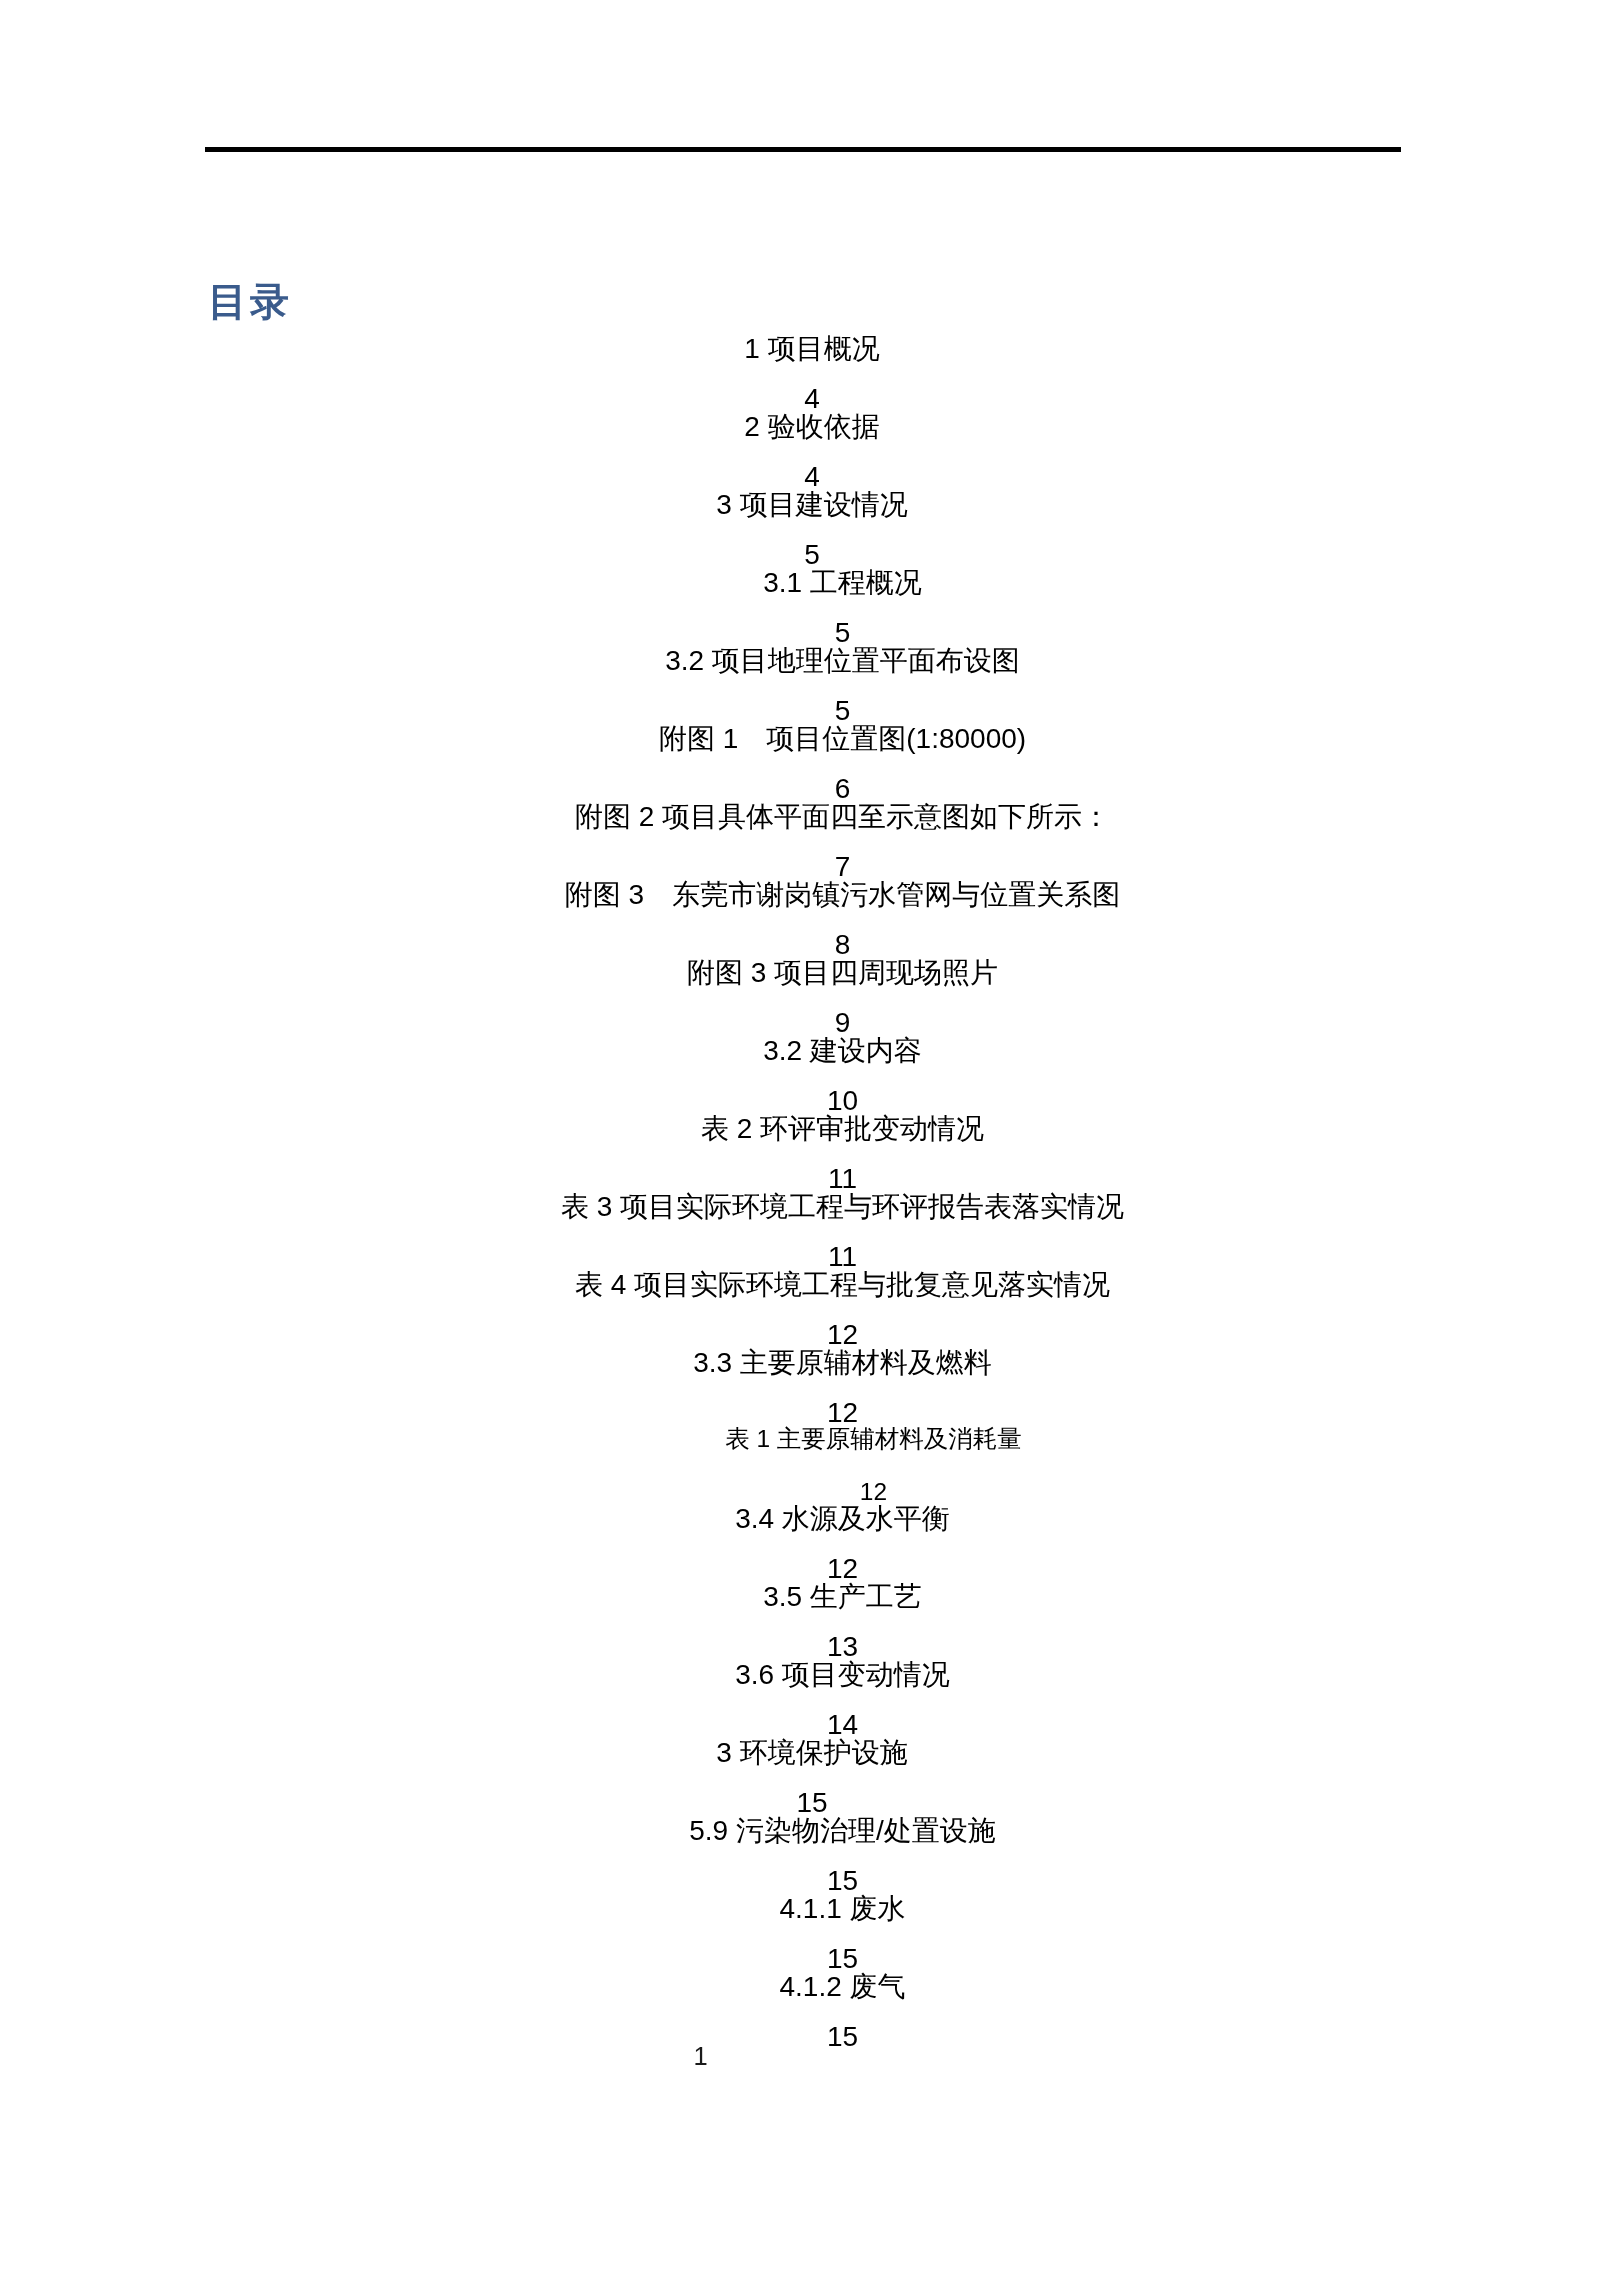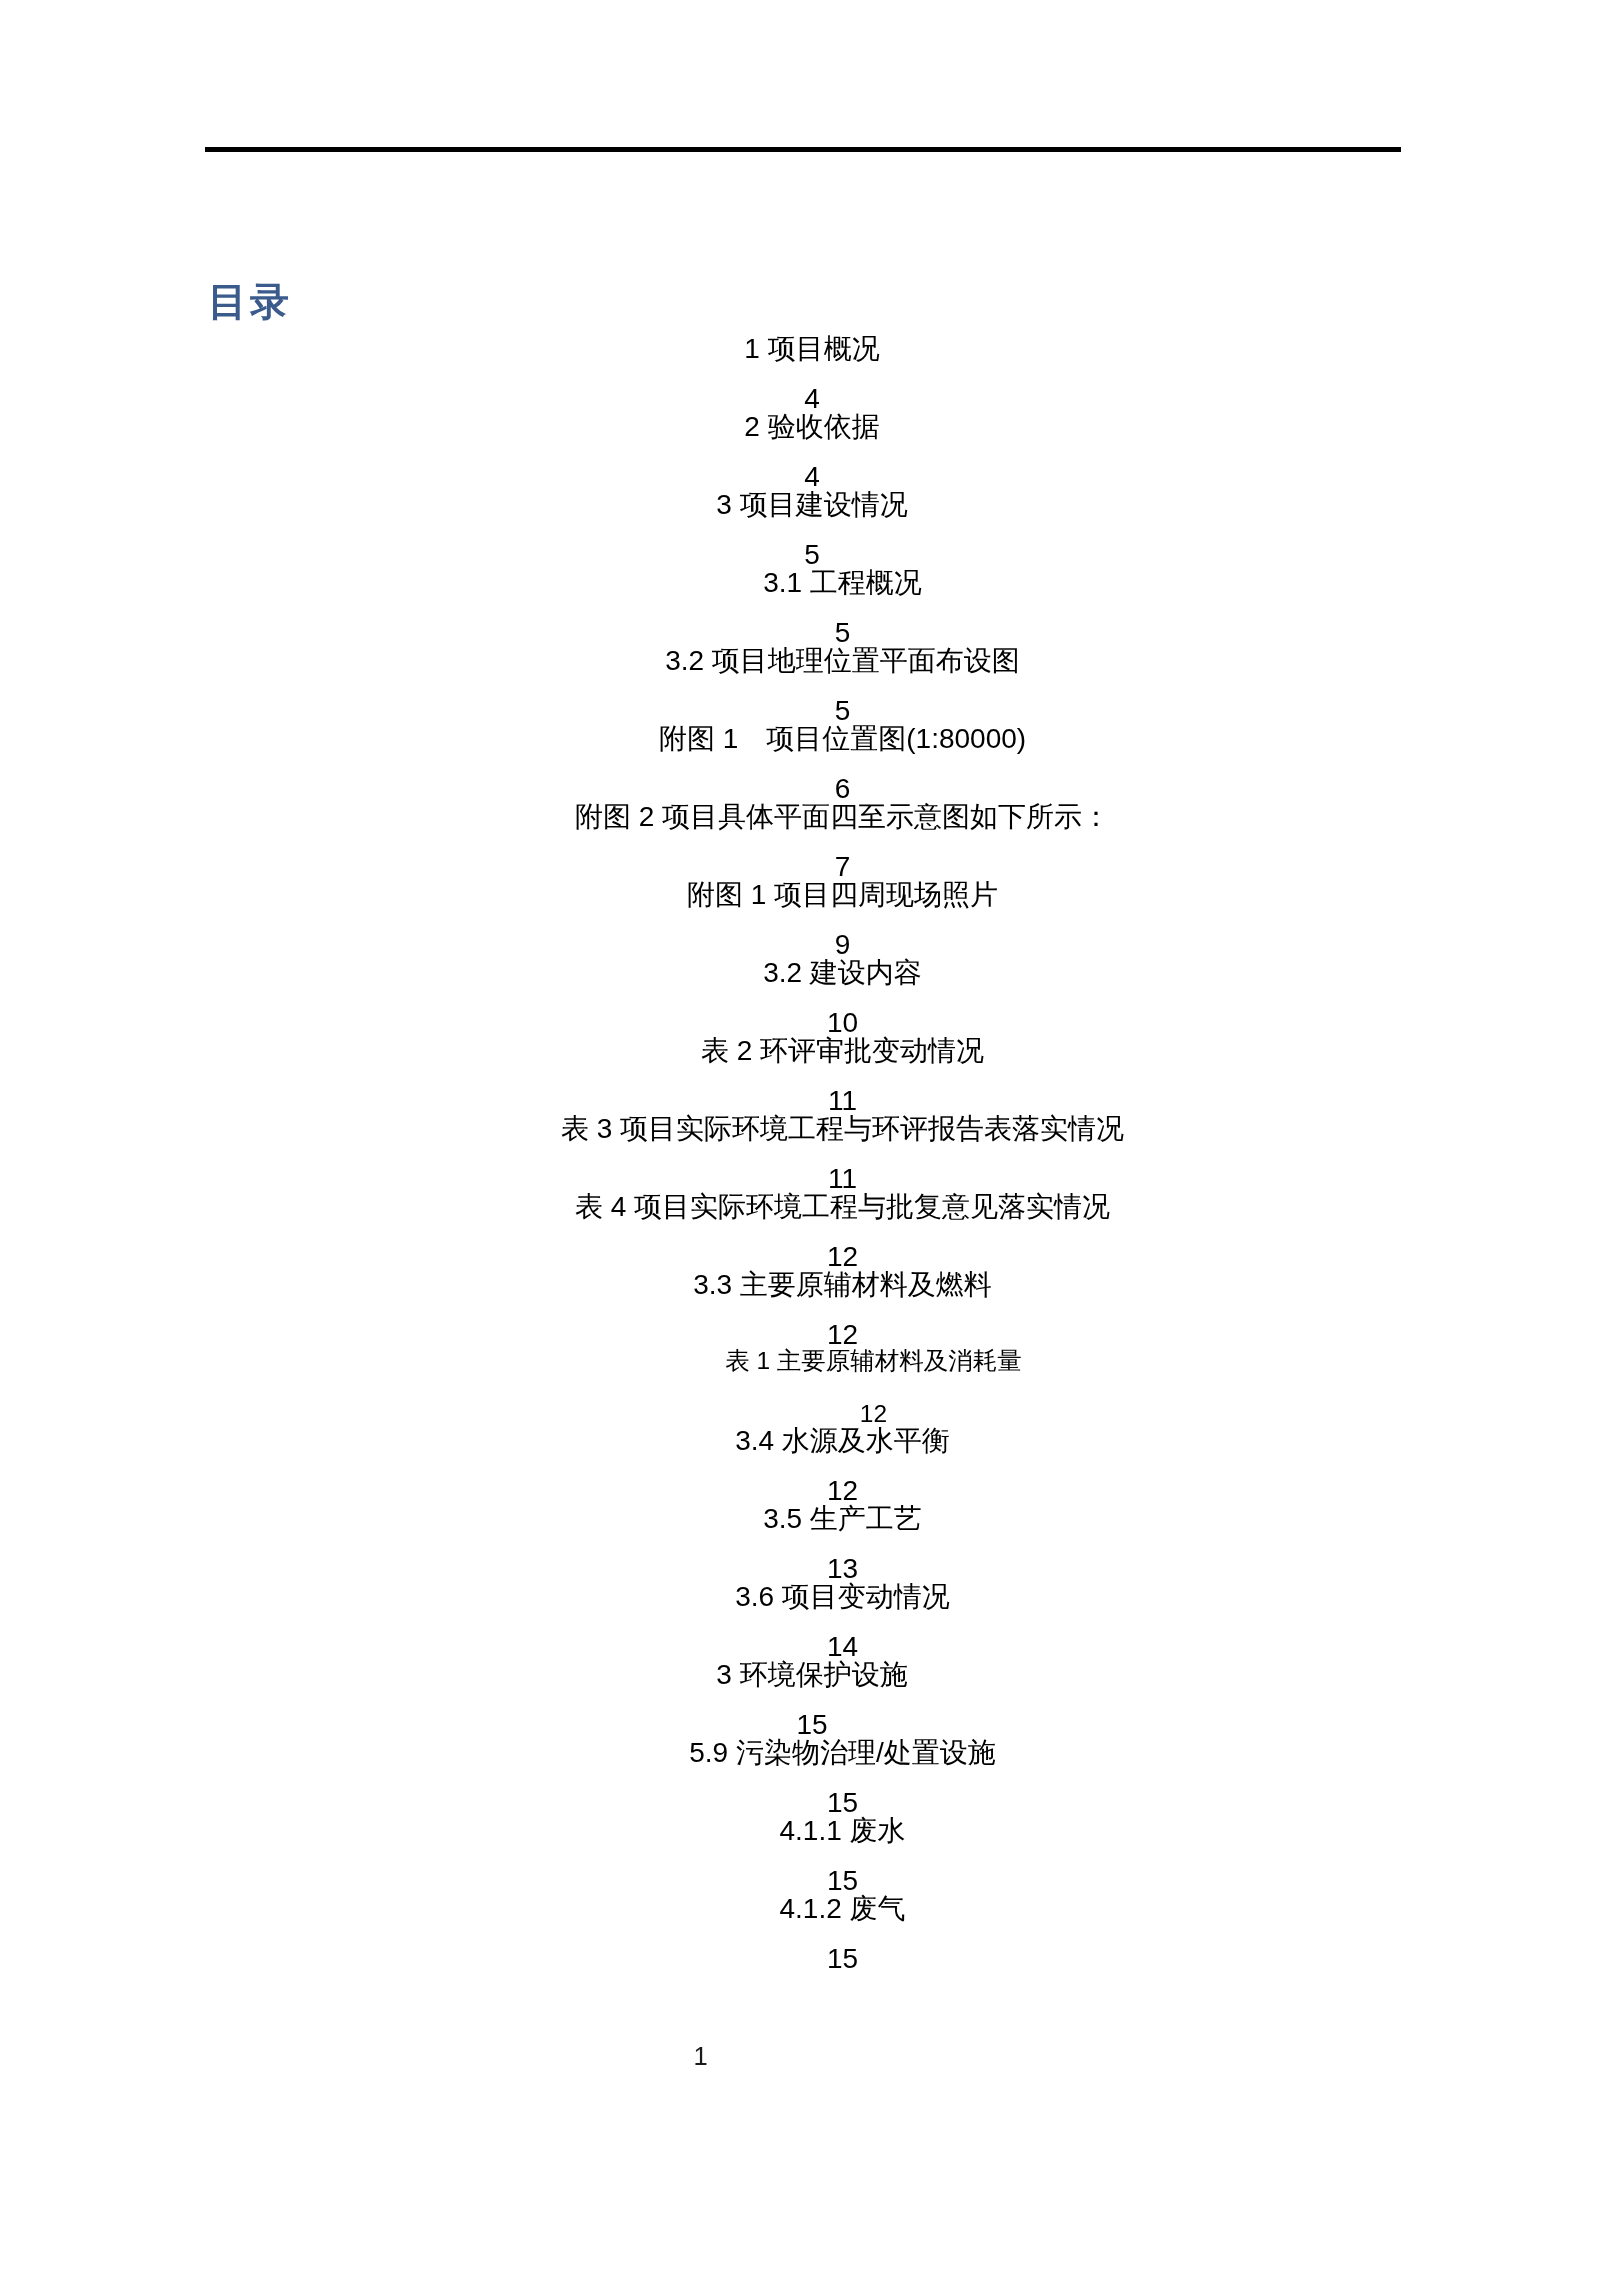--- a/index.html
+++ b/index.html
@@ -117,21 +117,26 @@
     <span class="toc-label">附图 1　项目位置图(1:80000)</span>
     <span class="toc-leader"></span>
     <span class="toc-page">6</span>
   </div>
         <div class="toc-row level-1">
     <span class="toc-label">附图 2 项目具体平面四至示意图如下所示：</span>
     <span class="toc-leader"></span>
     <span class="toc-page">7</span>
   </div>
         <div class="toc-row level-1">
-    <span class="toc-label">附图 1 项目四周现场照片</span>
+    <span class="toc-label">附图 3　东莞市谢岗镇污水管网与位置关系图</span>
+    <span class="toc-leader"></span>
+    <span class="toc-page">8</span>
+  </div>
+        <div class="toc-row level-1">
+    <span class="toc-label">附图 3 项目四周现场照片</span>
     <span class="toc-leader"></span>
     <span class="toc-page">9</span>
   </div>
         <div class="toc-row level-1">
     <span class="toc-label">3.2 建设内容</span>
     <span class="toc-leader"></span>
     <span class="toc-page">10</span>
   </div>
         <div class="toc-row level-1">
     <span class="toc-label">表 2 环评审批变动情况</span>

